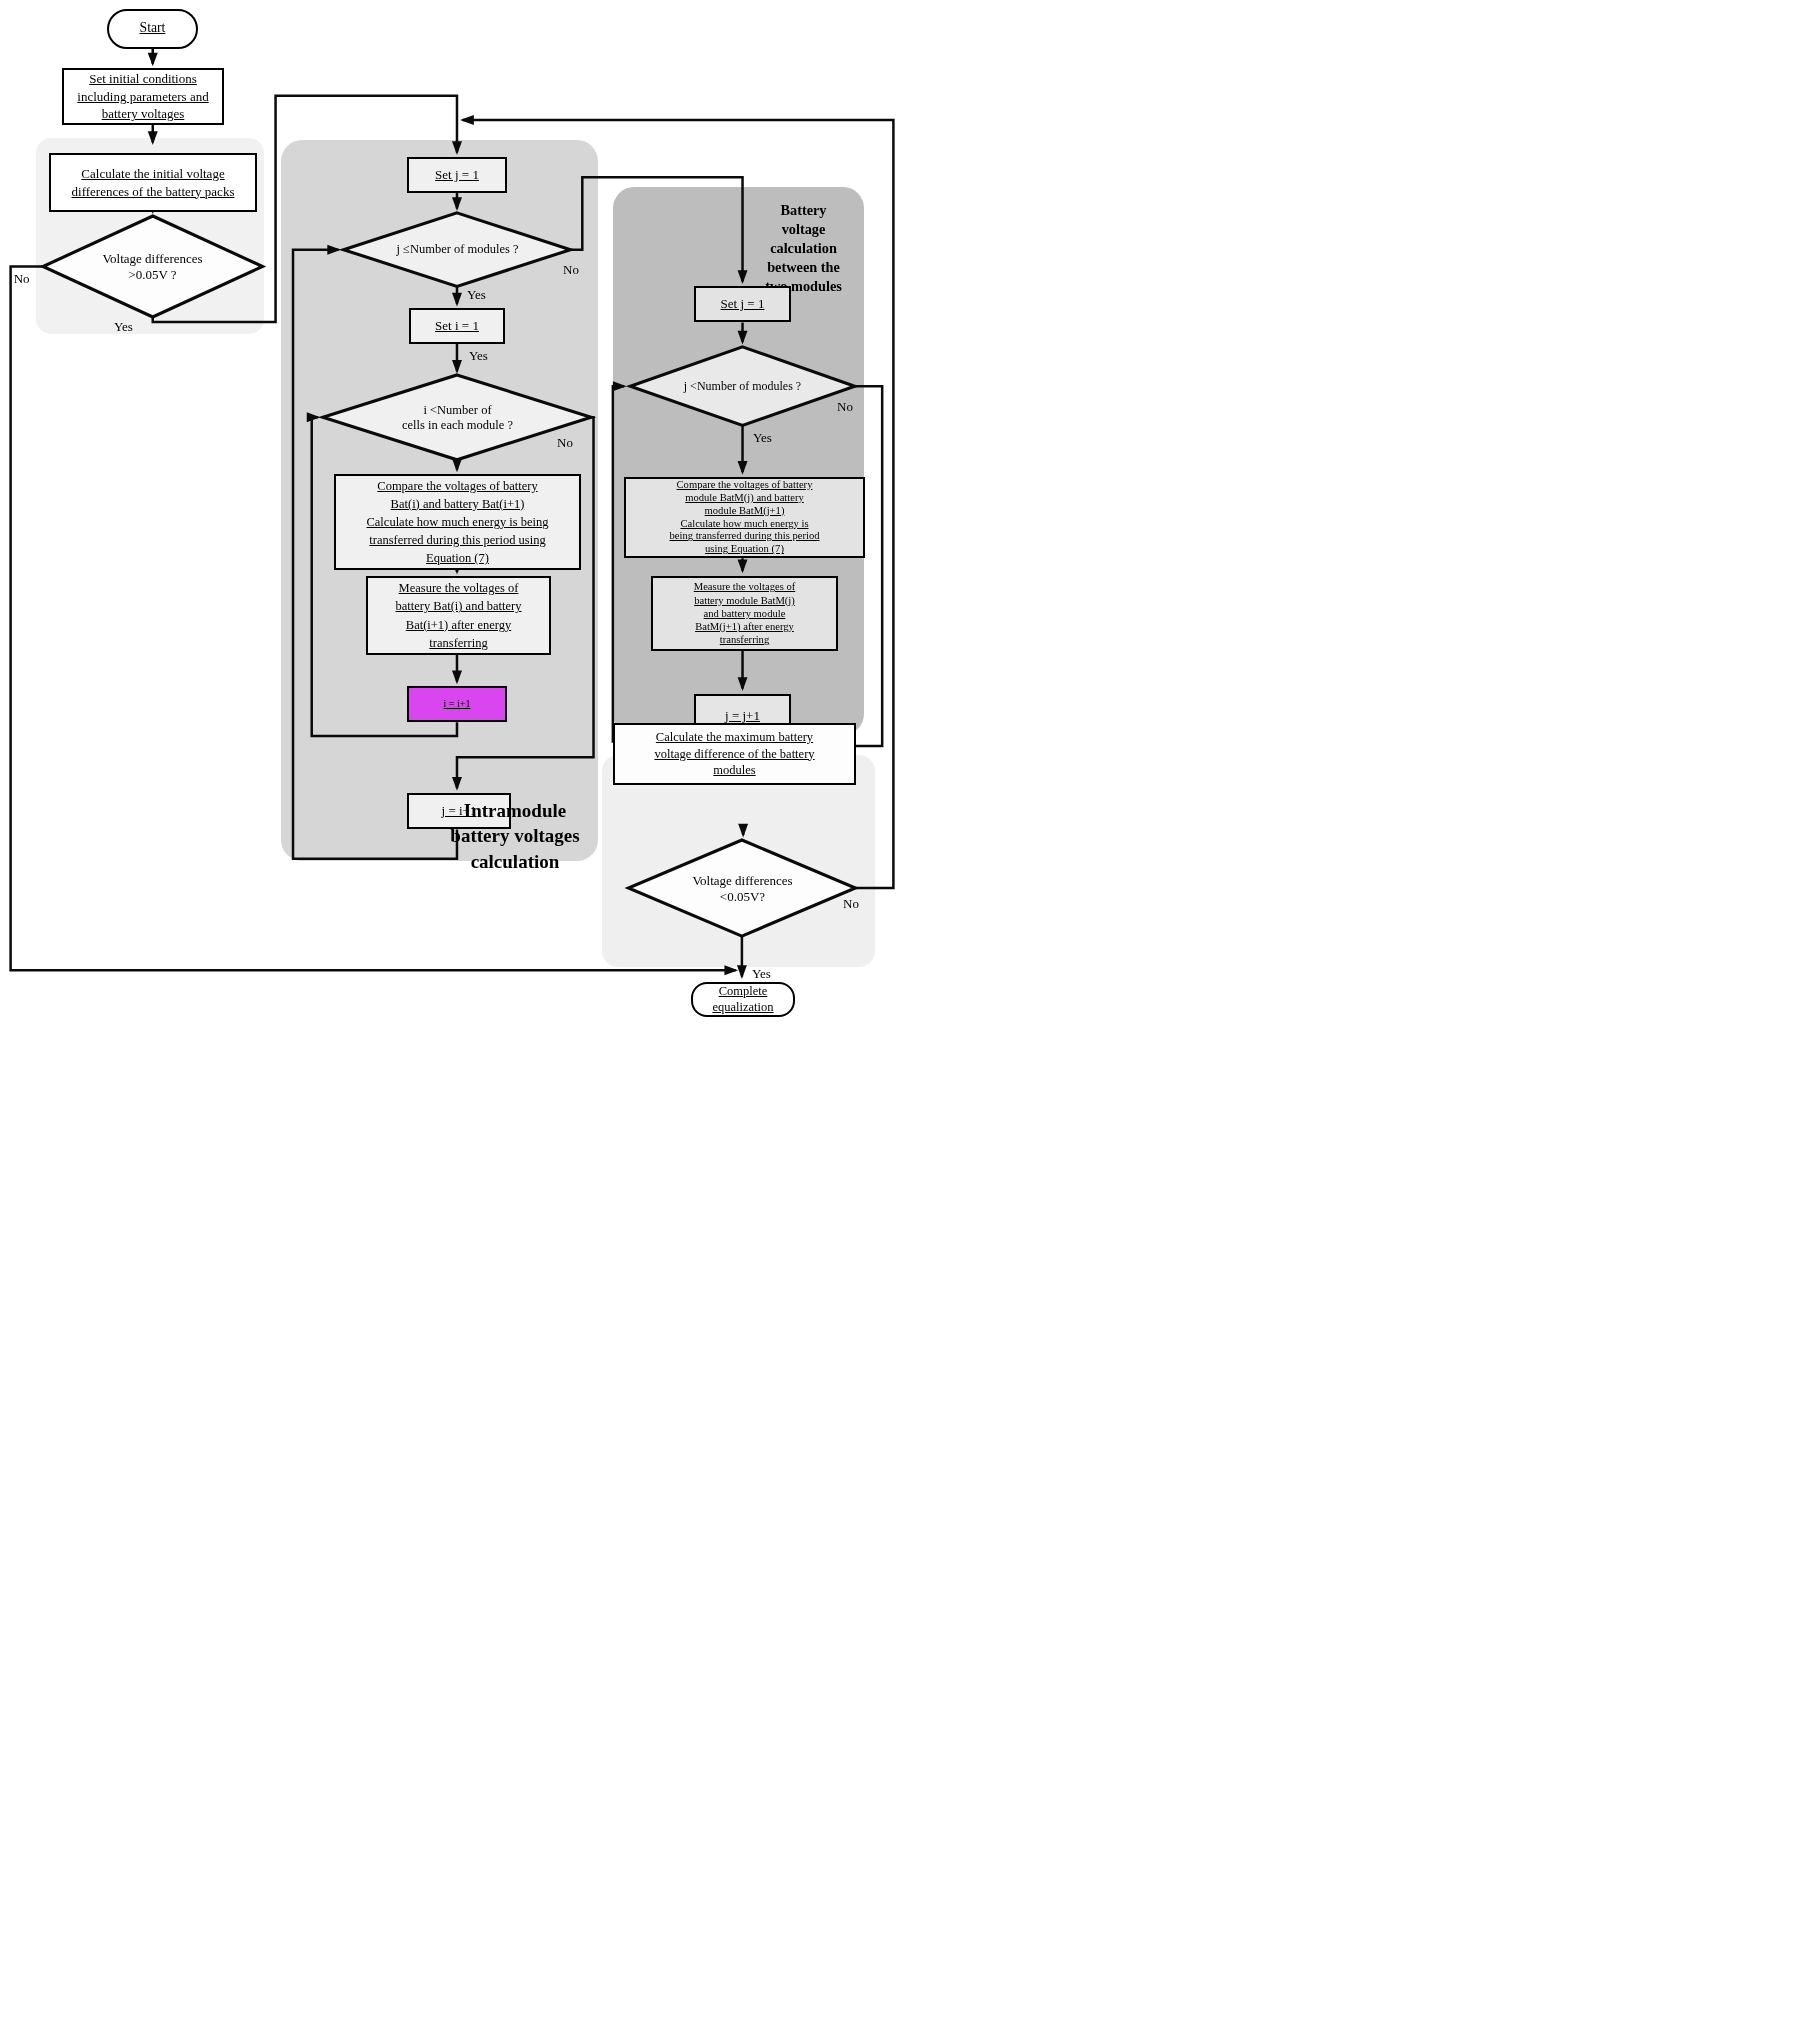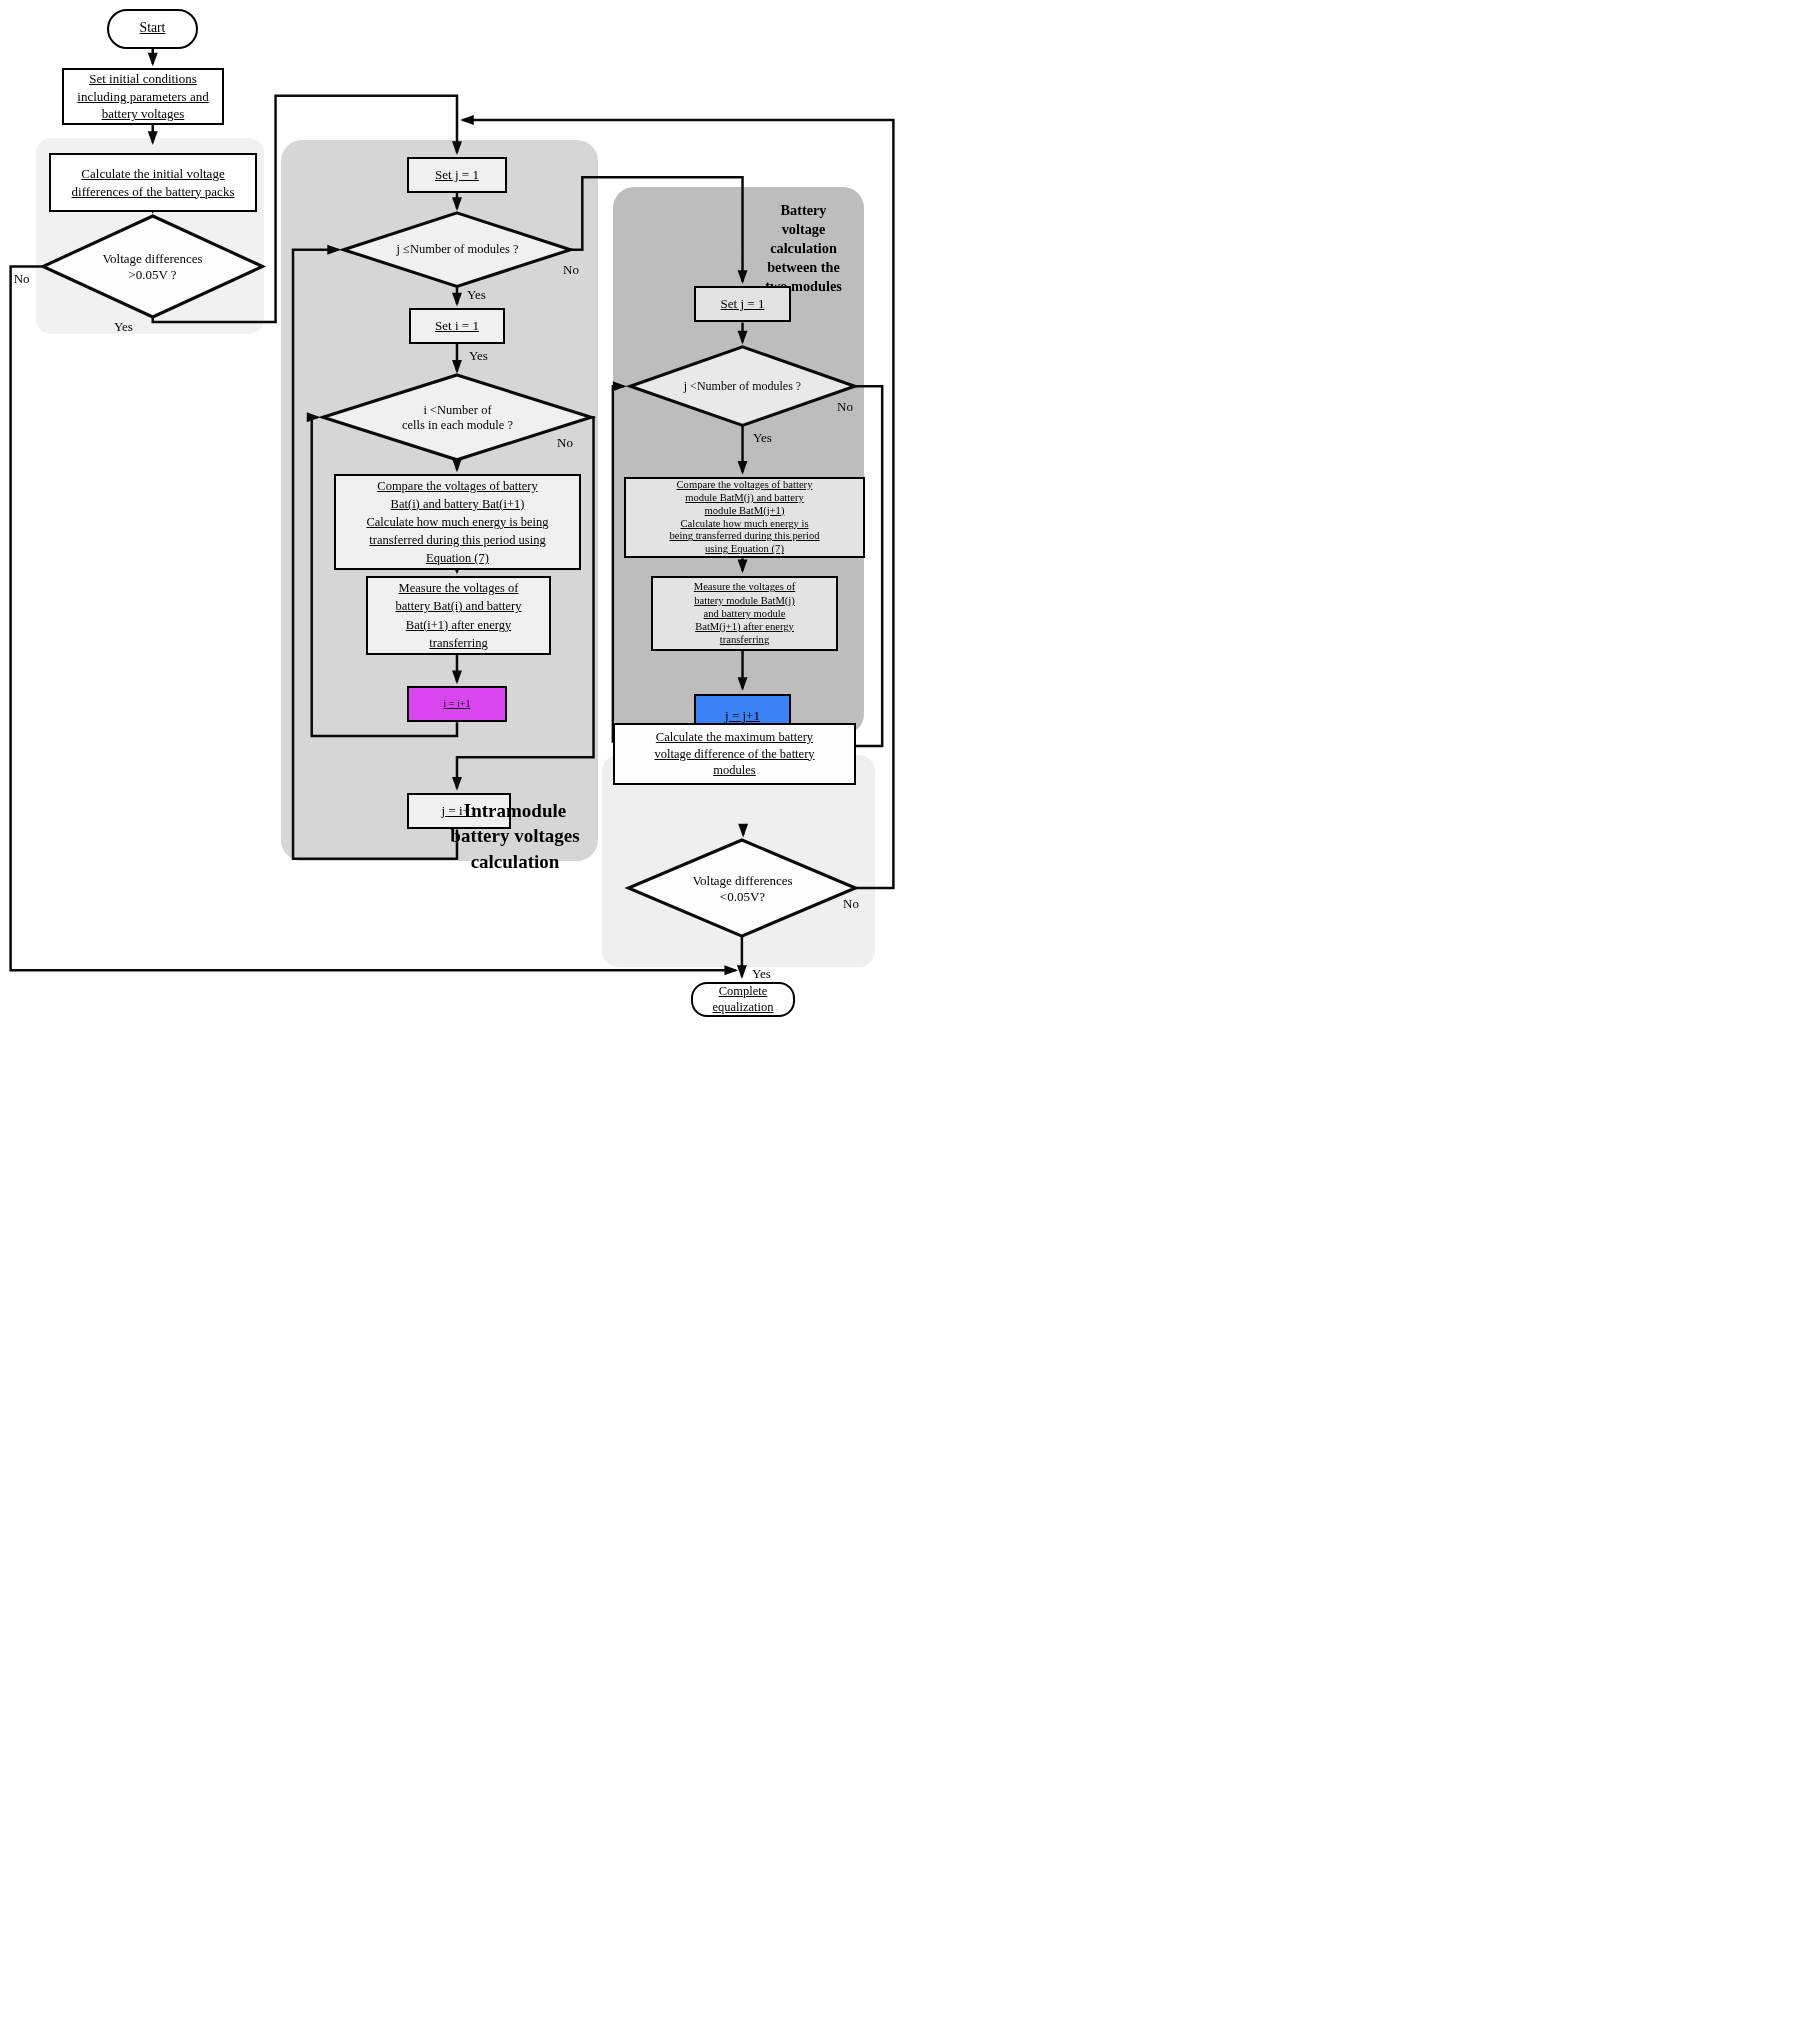--- a/index.html
+++ b/index.html
@@ -194,21 +194,21 @@
   </div>
 
   <div class="node rect" style="left:651px;top:576px;width:187px;height:75px;font-size:10.6px;line-height:1.25;background:#e3e3e3;">
     <span>Measure the voltages of
 battery module BatM(j)
 and battery module
 BatM(j+1) after energy
 transferring</span>
   </div>
 
-  <div class="node rect" style="left:694px;top:694px;width:97px;height:44px;font-size:13px;background:#3b82f6;">
+  <div class="node rect" style="left:694px;top:694px;width:97px;height:44px;font-size:13px;background:#e5e5e5;">
     <span>j = j+1</span>
   </div>
 
   <div class="node rect" style="left:613px;top:723px;width:243px;height:62px;font-size:12.5px;line-height:1.35;background:#fdfdfd;">
     <span>Calculate the maximum battery
 voltage difference of the battery
 modules</span>
   </div>
 
   <div class="dtext" style="left:649px;top:866px;width:187px;height:45px;font-size:13px;">

